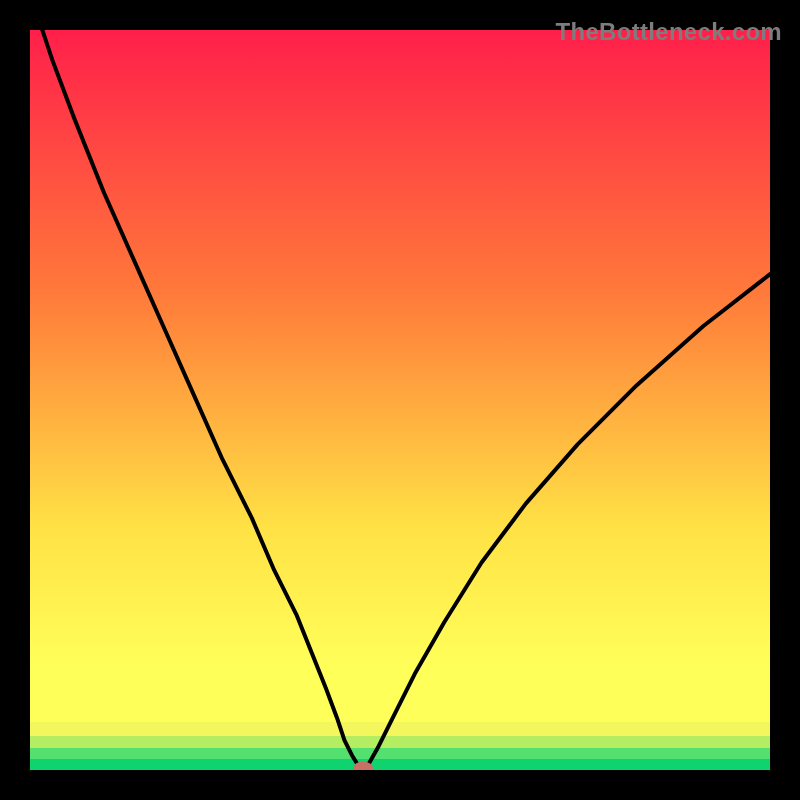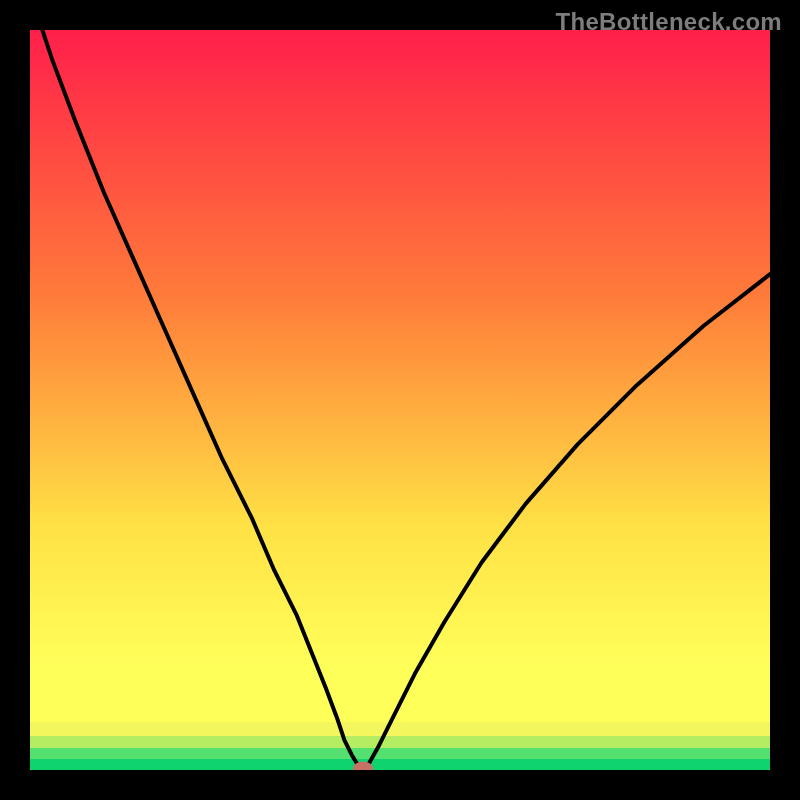--- a/index.html
+++ b/index.html
@@ -21,21 +21,21 @@
   }
   .plot-area {
     position: absolute;
     left: 30px;
     top: 30px;
     width: 740px;
     height: 740px;
   }
   .watermark {
     position: absolute;
-    top: 8px;
+    top: 18px;
     right: 18px;
     color: #7d7d7d;
     font-size: 24px;
     font-weight: 600;
     letter-spacing: 0.3px;
   }
   svg { display: block; }
 </style>
 </head>
 <body>

